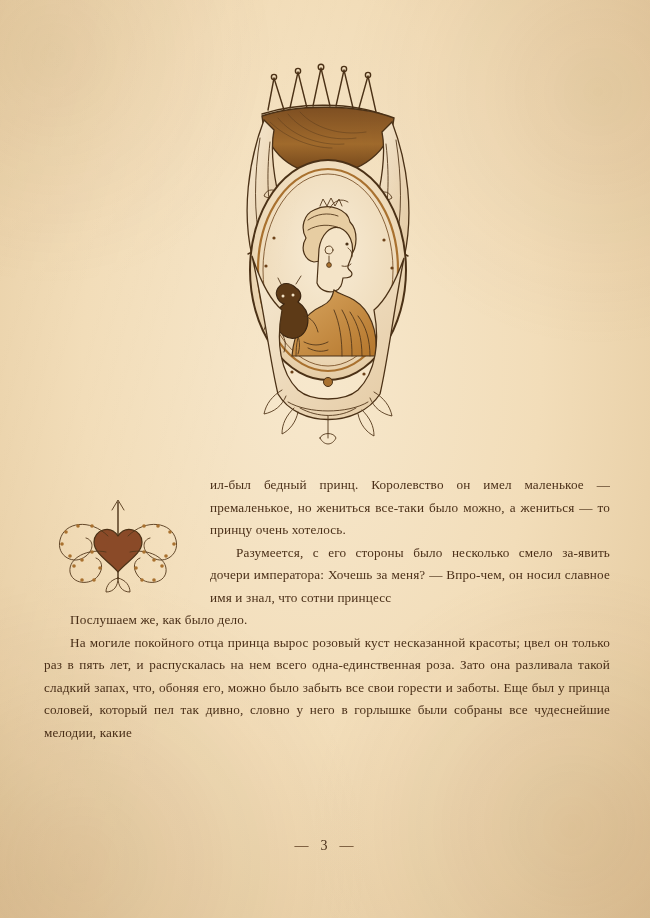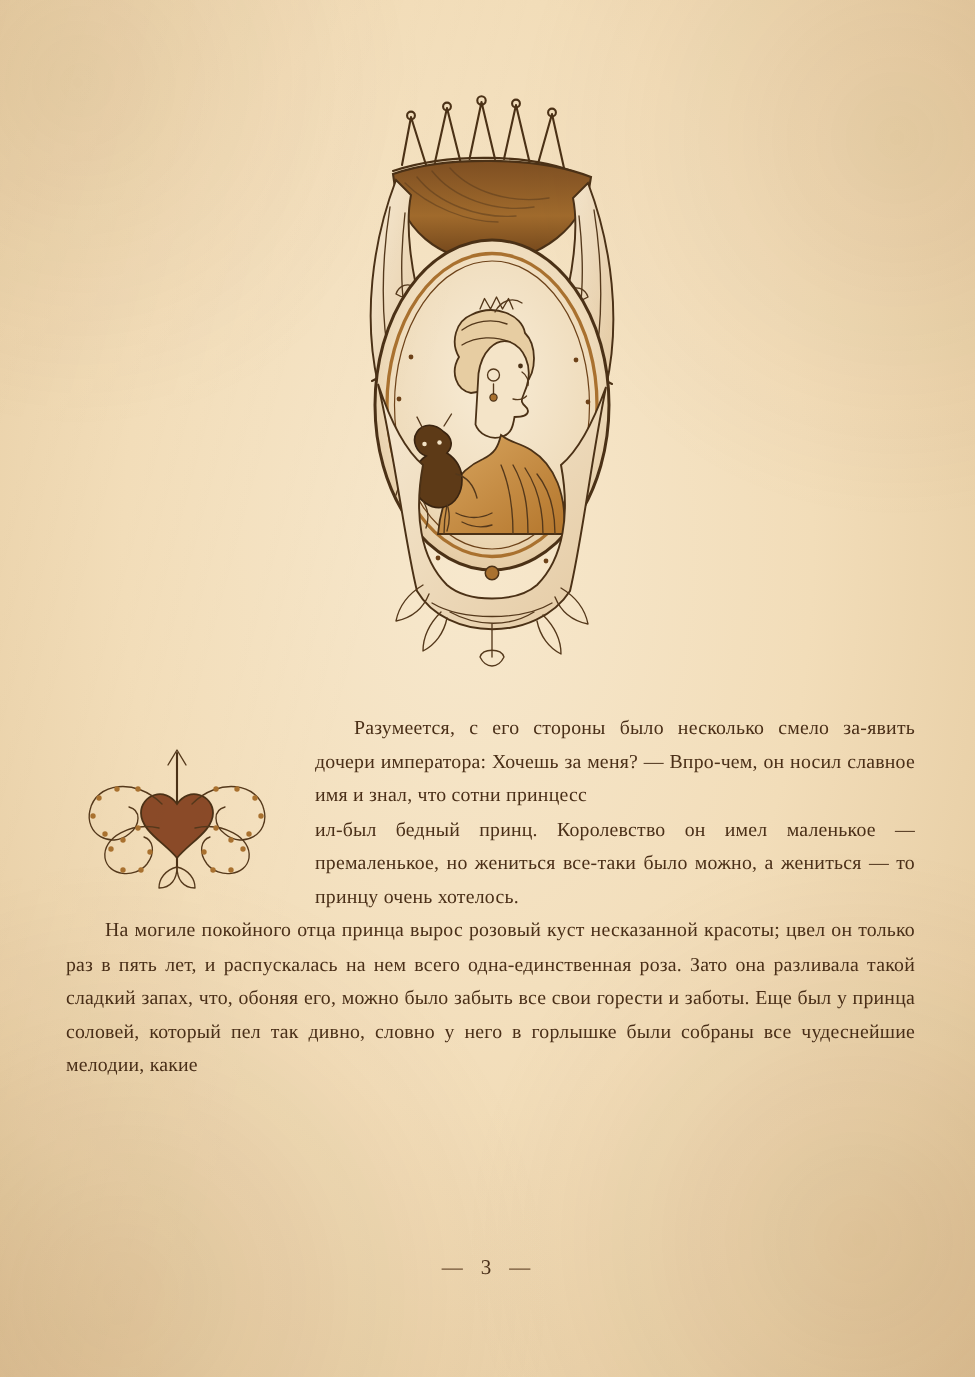--- a/index.html
+++ b/index.html
@@ -286,22 +286,23 @@
             <circle cx="88" cy="76" r="1.8"></circle>
         </g>
 
         <path class="ink-thin" d="M70 86 c-8 2 -12 8 -12 14 c8 0 12 -6 12 -14 Z" fill="#e3c89f"></path>
         <path class="ink-thin" d="M70 86 c8 2 12 8 12 14 c-8 0 -12 -6 -12 -14 Z" fill="#e3c89f"></path>
       </g>
     </svg>
   </div>
 
   <div class="text-block">
+    <p class="p-indent p-first">ил-был бедный принц. Королевство он имел маленькое — премаленькое, но жениться все-таки было можно, а жениться — то принцу очень хотелось.</p>
     <p class="p-indent ind">Разумеется, с его стороны было несколько смело за-явить дочери императора: Хочешь за меня? — Впро-чем, он носил славное имя и знал, что сотни принцесс</p>
-    <p class="p-indent p-first">ил-был бедный принц. Королевство он имел маленькое — премаленькое, но жениться все-таки было можно, а жениться — то принцу очень хотелось.</p>
+    <p class="ind">Послушаем же, как было дело.</p>
     <p class="ind">На могиле покойного отца принца вырос розовый куст несказанной красоты; цвел он только раз в пять лет, и распускалась на нем всего одна-единственная роза. Зато она разливала такой сладкий запах, что, обоняя его, можно было забыть все свои горести и заботы. Еще был у принца соловей, который пел так дивно, словно у него в горлышке были собраны все чудеснейшие мелодии, какие</p>
   </div>
 
   <div class="folio">
     <span class="dash">—</span><span>3</span><span class="dash">—</span>
   </div>
 
 </div>
 
 </body></html>

